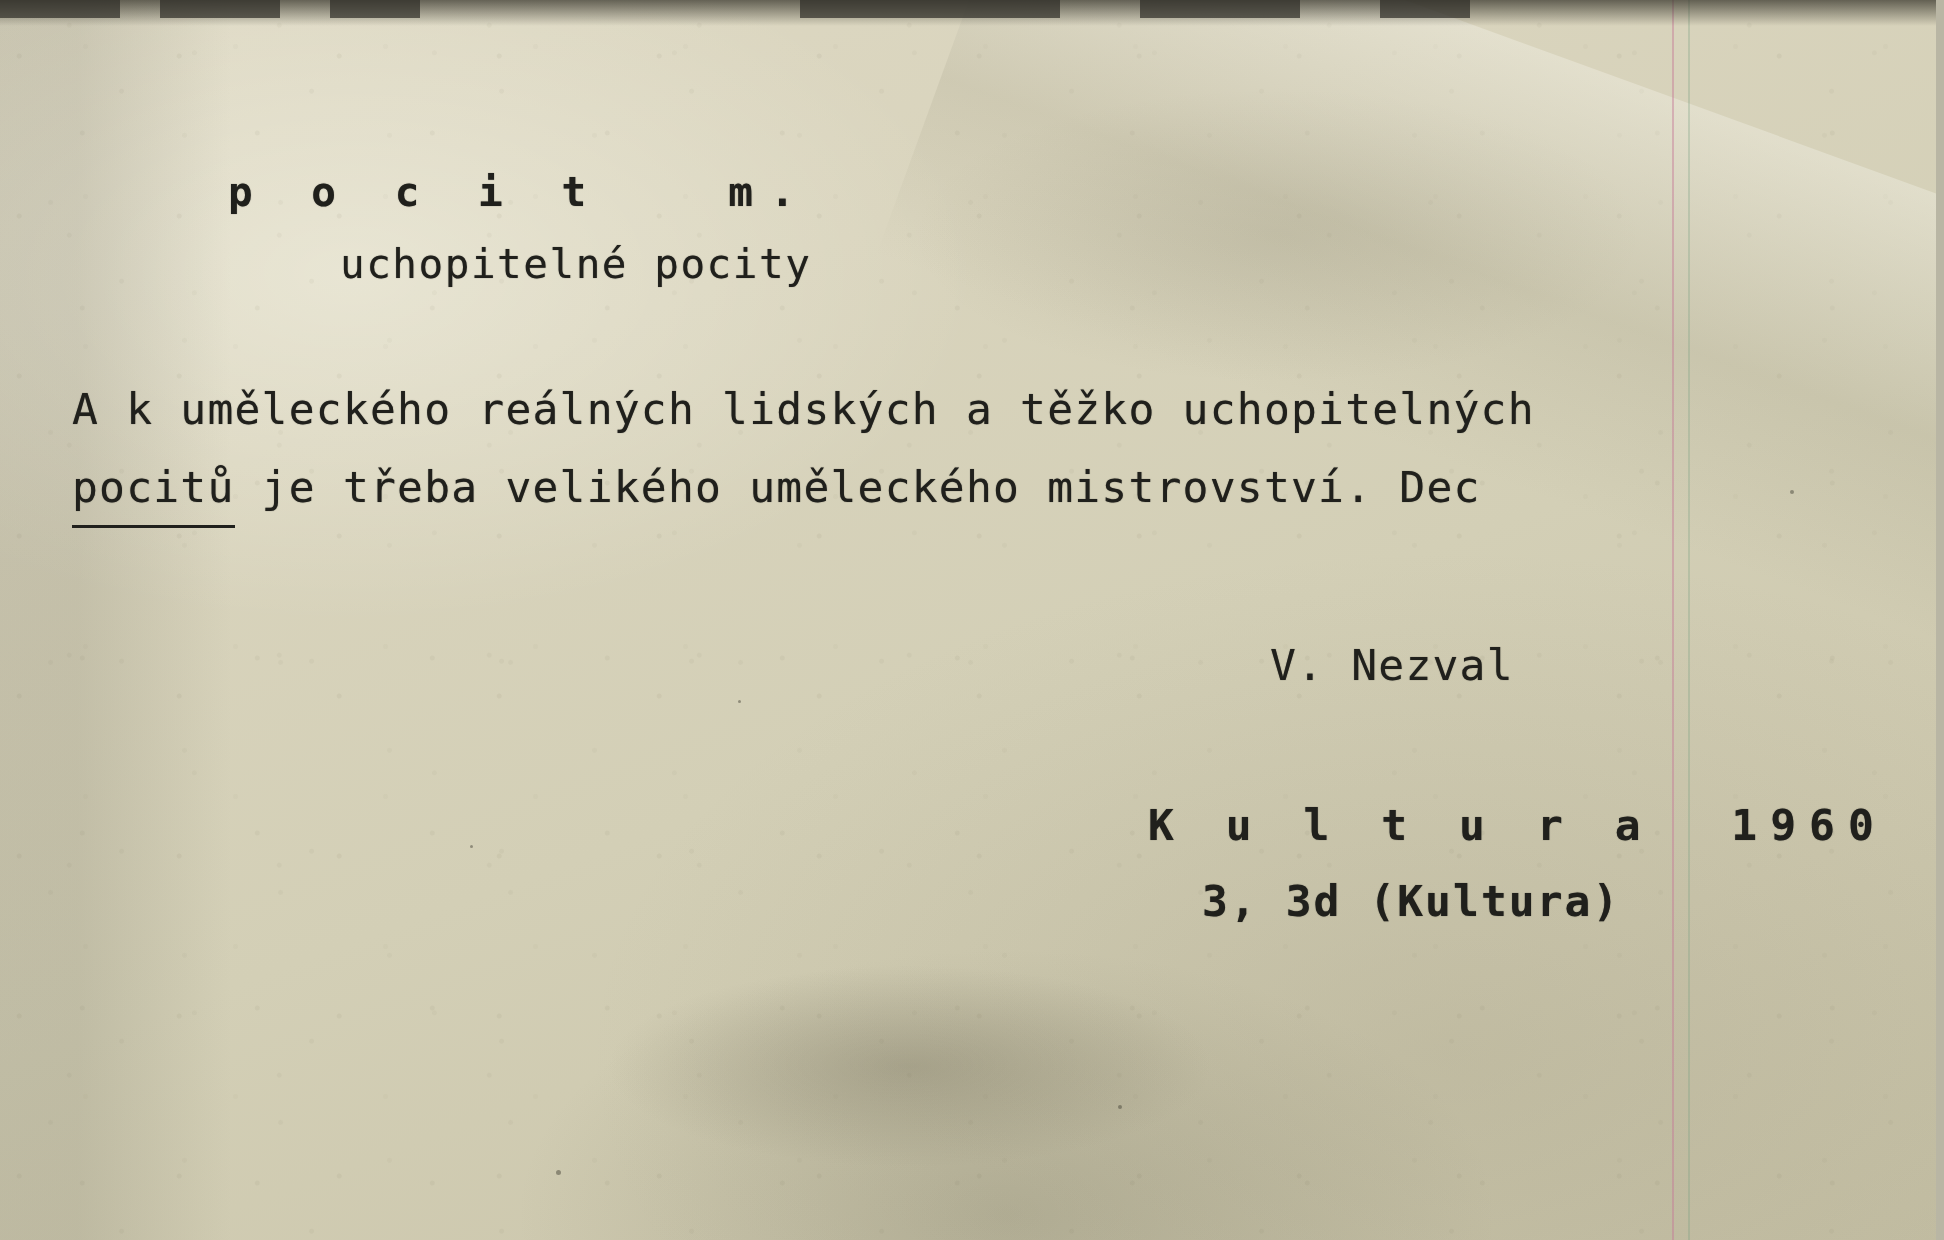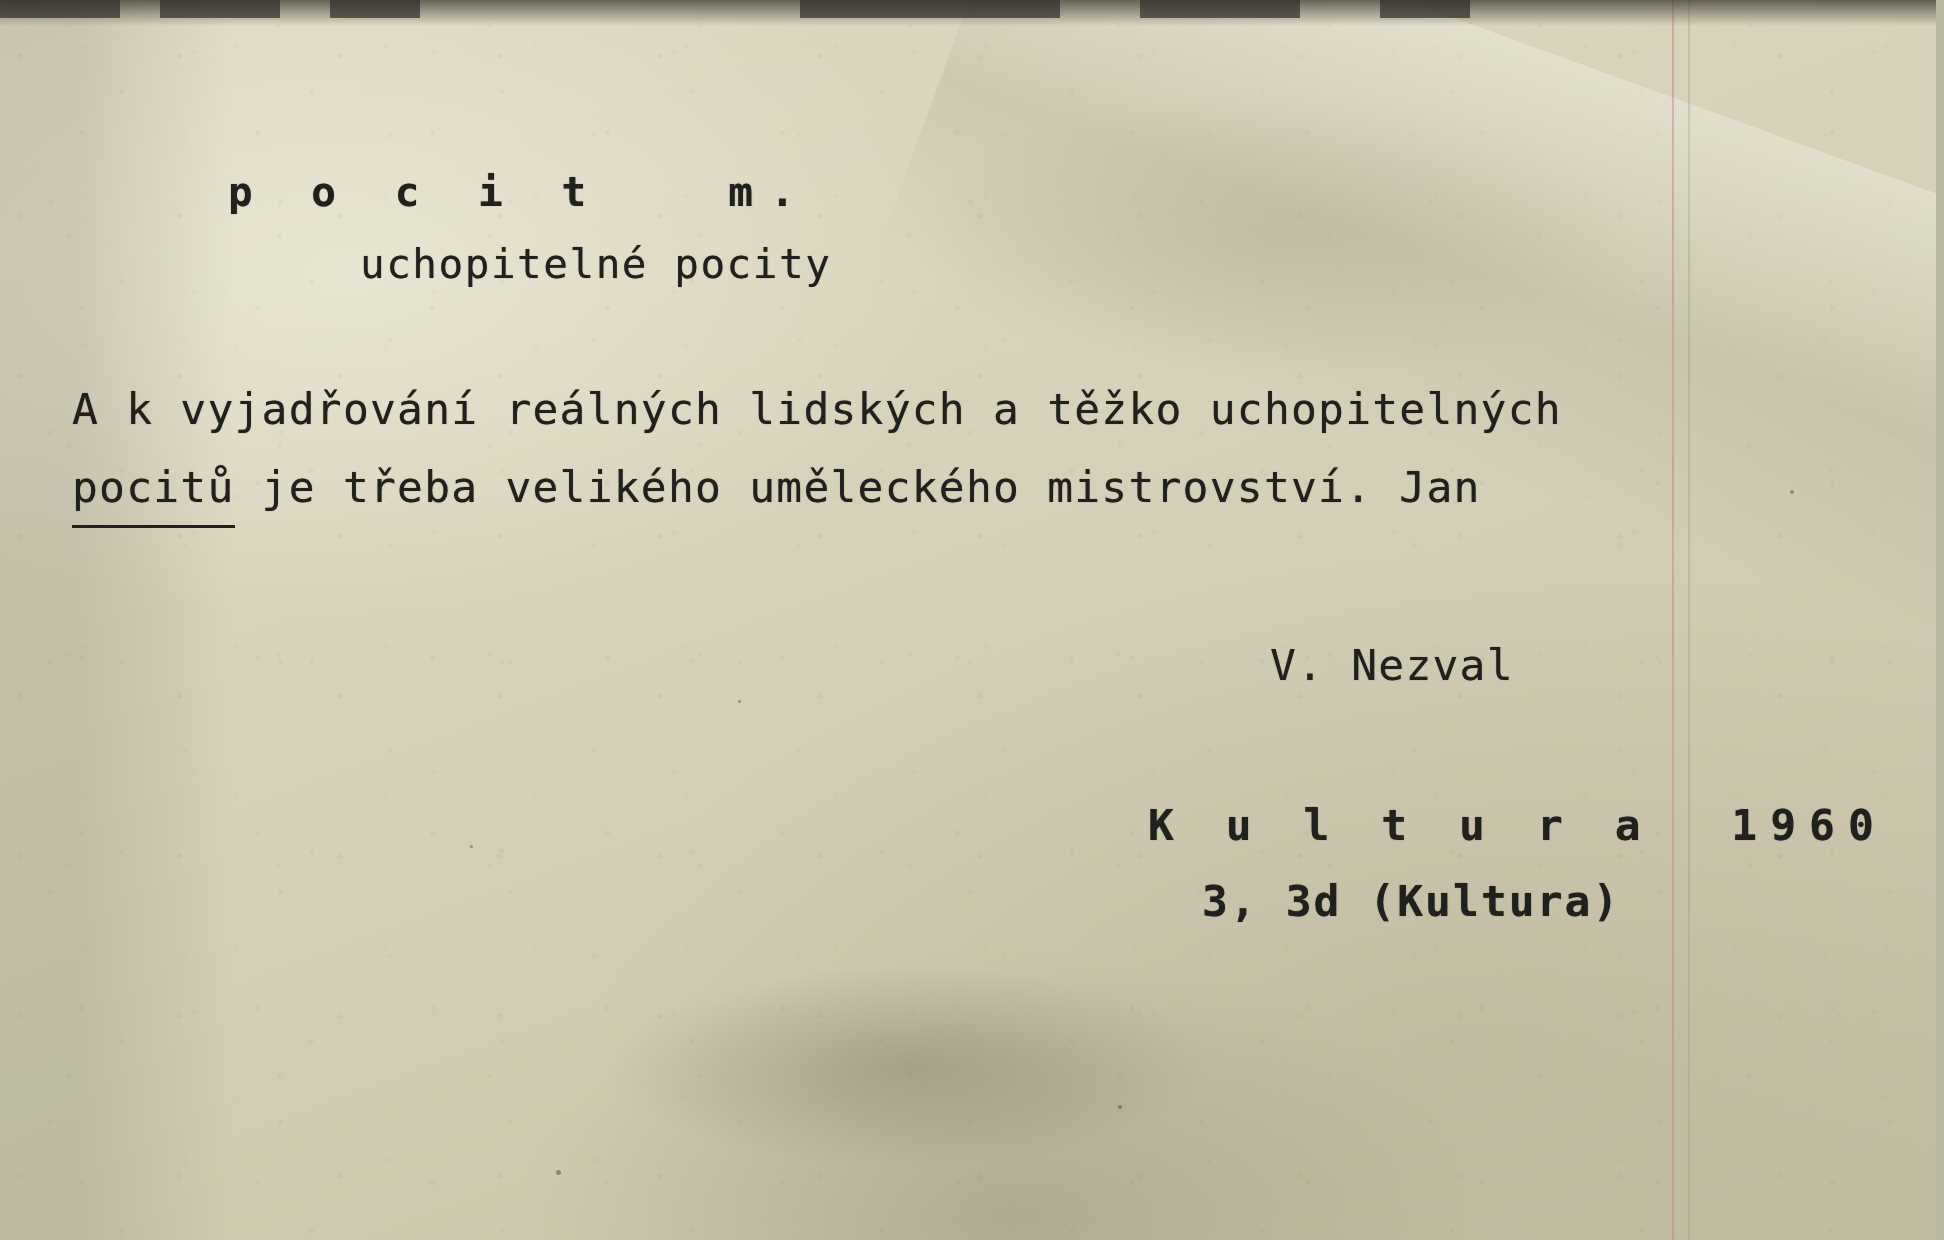--- a/index.html
+++ b/index.html
@@ -98,21 +98,21 @@
   }
   .ln {
     position: absolute;
     white-space: pre;
     color: #20201c;
     font-family: "DejaVu Sans Mono", "Liberation Mono", monospace;
     text-shadow: 0 0 1.1px rgba(30,30,25,0.55);
   }
 
   .heading      { left: 228px;  top: 168px;  font-size: 41px; letter-spacing: 17px; font-weight: 700; }
-  .subheading   { left: 360px;  top: 240px;  font-size: 41px; letter-spacing: 1.5px; }
+  .subheading   { left: 340px;  top: 240px;  font-size: 41px; letter-spacing: 1.5px; }
 
   .body1 { left: 72px;  top: 384px; font-size: 43px; letter-spacing: 1.2px; }
   .body2 { left: 72px;  top: 462px; font-size: 43px; letter-spacing: 1.2px; }
   .body3 { left: 72px;  top: 540px; font-size: 43px; letter-spacing: 1.2px; }
 
   .underline-word {
     border-bottom: 3px solid #20201c;
     padding-bottom: 13px;
   }
 
@@ -144,23 +144,23 @@
   <div class="edge-dark" style="left:800px;width:260px;"></div>
   <div class="edge-dark" style="left:1140px;width:160px;"></div>
   <div class="edge-dark" style="left:1380px;width:90px;"></div>
 
   <div id="text-layer">
 
     <div class="ln heading">p o c i t   m.</div>
 
     <div class="ln subheading">uchopitelné pocity</div>
 
-    <div class="ln body1">A k vyjadřování reálných lidských a těžko uchopitelných</div>
+    <div class="ln body1">A k uměleckého reálných lidských a těžko uchopitelných</div>
 
-    <div class="ln body2"><span class="underline-word">pocitů</span><span> je třeba velikého uměleckého mistrovství. Jan</span></div>
+    <div class="ln body2"><span class="underline-word">pocitů</span><span> je třeba velikého uměleckého mistrovství. Dec</span></div>
 
 
     <div class="ln signature">V. Nezval</div>
 
     <div class="ln source1">K u l t u r a  1960</div>
 
     <div class="ln source2">3, 3d (Kultura)</div>
 
   </div>
 

